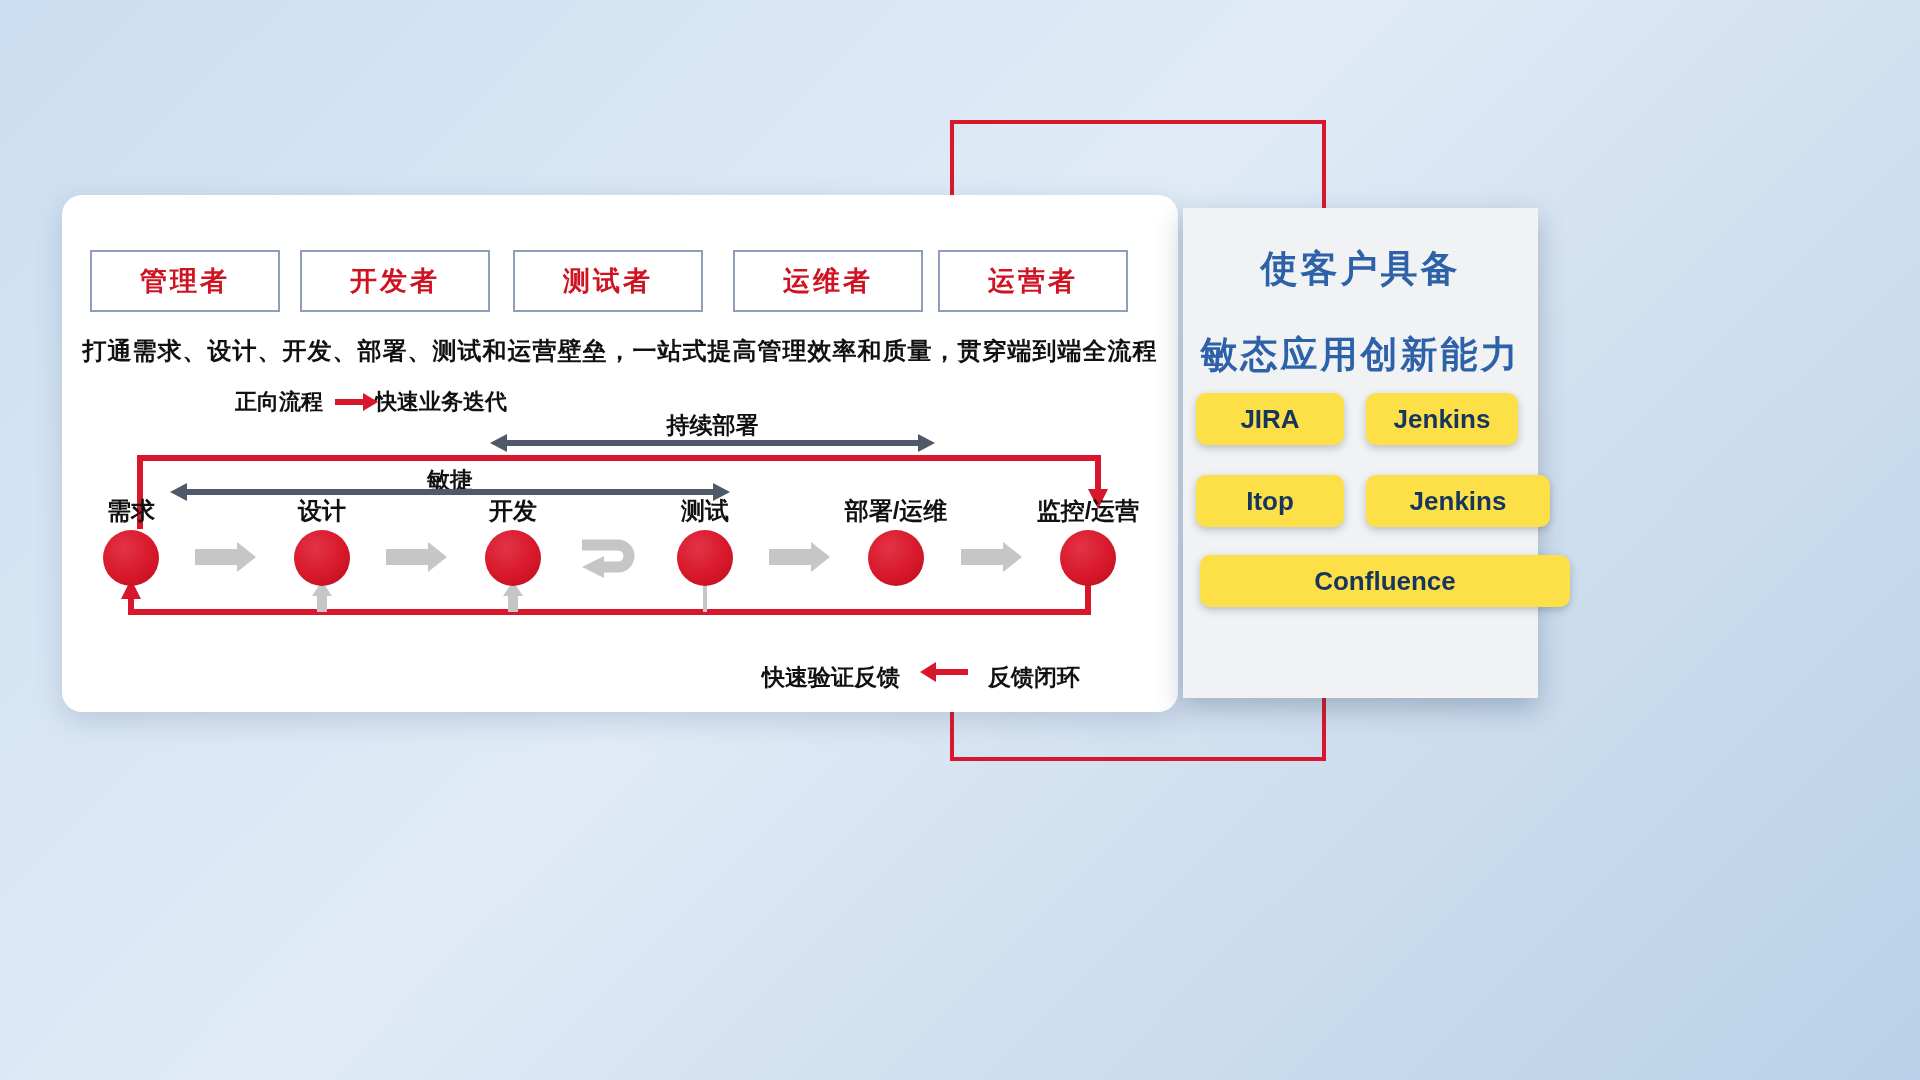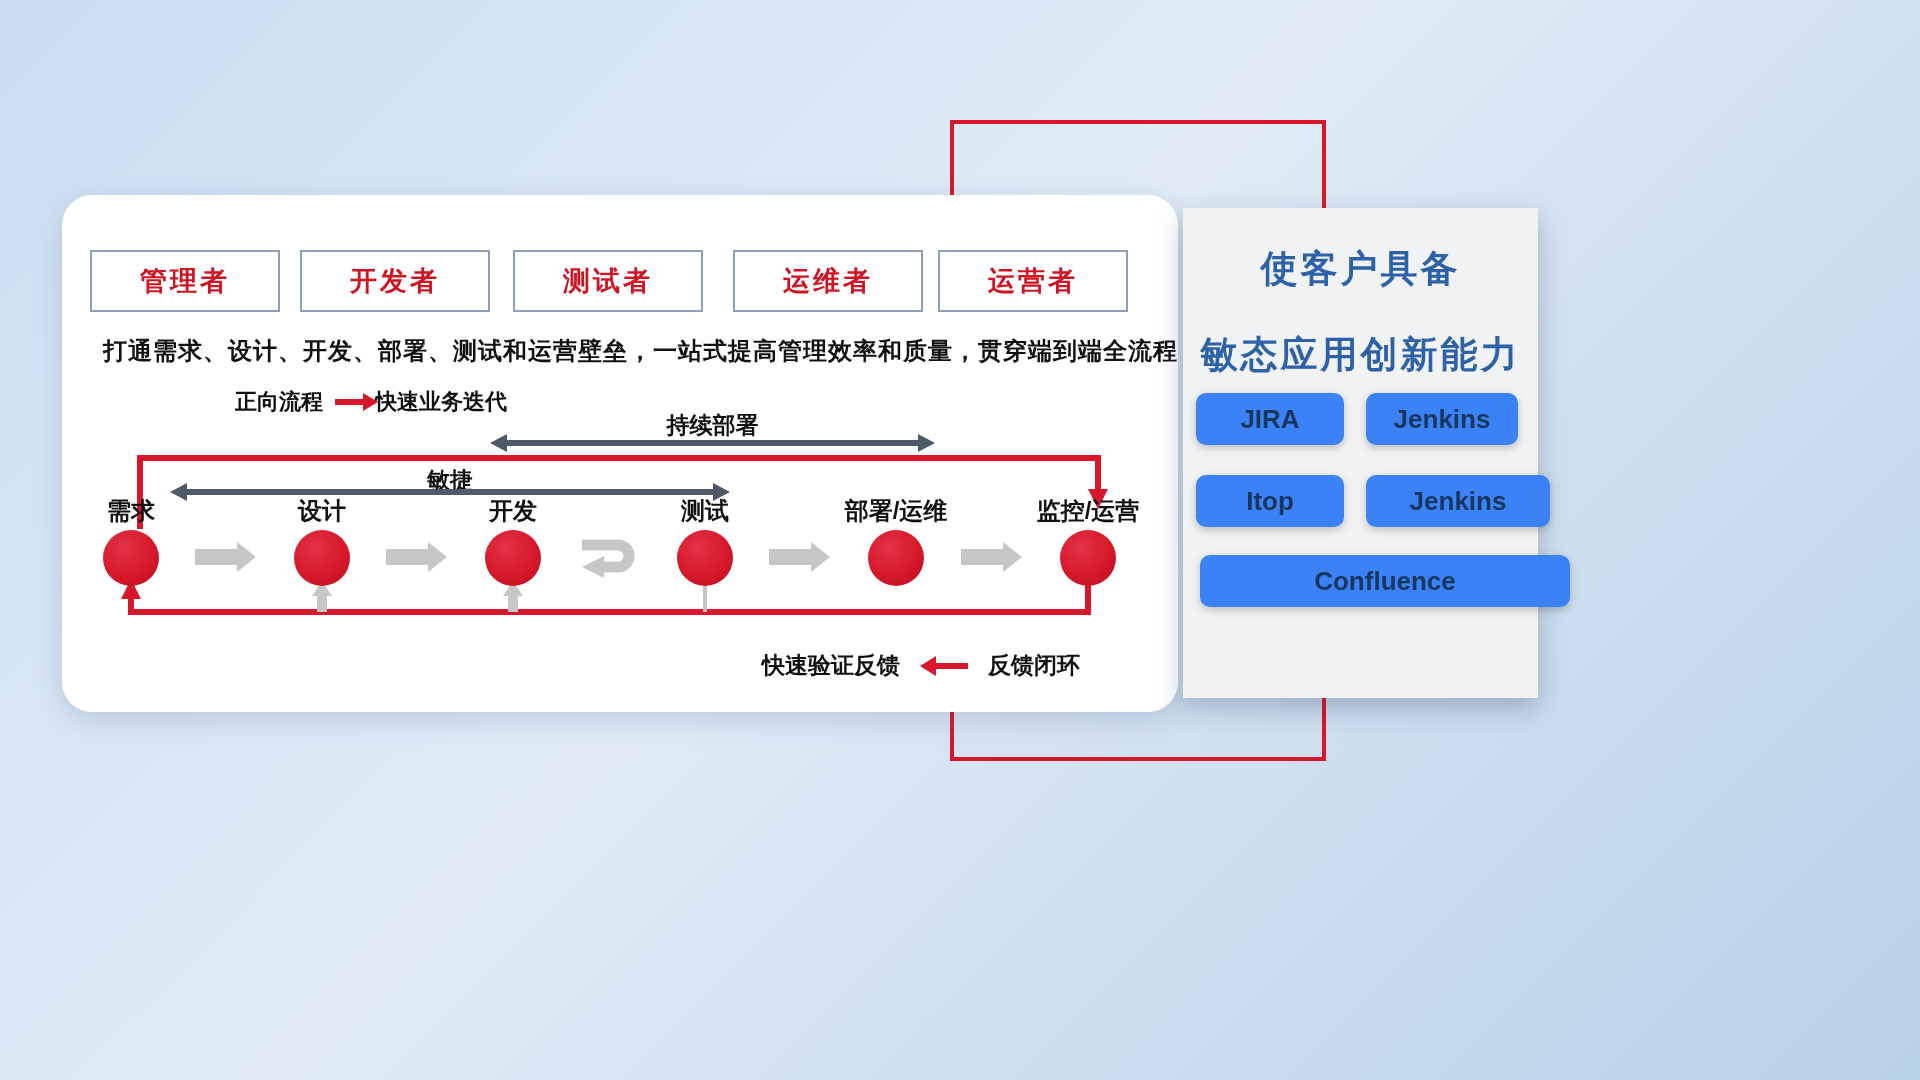--- a/index.html
+++ b/index.html
@@ -12,38 +12,38 @@
 
   
   .red-frame {
     position:absolute; left:950px; top:120px; width:376px; height:641px;
     border:4px solid #d8172c; background:transparent; z-index:1;
   }
 
   
   .card {
     position:absolute; left:62px; top:195px; width:1116px; height:517px;
-    background:#ffffff; border-radius:30px;
+    background:#ffffff; border-radius:20px;
     box-shadow:0 8px 28px rgba(60,80,120,0.20);
     z-index:2;
   }
 
   
   .role-box {
     position:absolute; top:55px; width:190px; height:62px;
     background:#fff; border:2px solid #8e9db8;
     display:flex; align-items:center; justify-content:center;
   }
   .role-box span {
     color:#cf1322; font-size:27px; font-weight:bold; letter-spacing:3px;
   }
 
   .subtitle {
     position:absolute; top:140px; left:0; width:100%;
-    text-align:right; font-size:24px; font-weight:bold; color:#111;
+    text-align:center; font-size:24px; font-weight:bold; color:#111;
     letter-spacing:1px;
   }
 
   
   .legend-forward {
     position:absolute; left:173px; top:192px; display:flex; align-items:center; gap:12px;
   }
   .legend-forward .lbl { font-size:22px; font-weight:bold; color:#111; }
   .arr-right { position:relative; width:28px; height:6px; background:#d8172c; }
   .arr-right::after { content:""; position:absolute; right:-15px; top:-6px;
@@ -76,38 +76,38 @@
   .flow-arrow { position:absolute; top:354px; width:42px; height:16px; background:#c6c6c6; z-index:4; }
   .flow-arrow::after { content:""; position:absolute; left:42px; top:-7px;
     border-left:19px solid #c6c6c6; border-top:15px solid transparent; border-bottom:15px solid transparent; }
 
   .loop-arrow { position:absolute; left:512px; top:337px; z-index:4; }
 
   
   .legend-feedback {
     position:absolute; left:700px; top:455px; display:flex; align-items:center; gap:20px; z-index:4;
   }
-  .legend-feedback .lbl { font-size:23px; font-weight:bold; color:#111; }
+  .legend-feedback .lbl { font-size:23px; font-weight:bold; color:#111;margin-top:12px; }
   .arr-left { position:relative; width:32px; height:6px; background:#d8172c; margin-left:16px; }
   .arr-left::before { content:""; position:absolute; left:-16px; top:-7px;
     border-right:16px solid #d8172c; border-top:10px solid transparent; border-bottom:10px solid transparent; }
 
   
   .panel {
     position:absolute; left:1183px; top:208px; width:355px; height:490px;
     background:#f1f2f4; box-shadow:0 10px 26px rgba(40,60,90,0.30); z-index:3;
   }
   .panel-title {
     position:absolute; left:0; width:100%; text-align:center;
     color:#2e62a8; font-weight:bold; font-size:37px; letter-spacing:3px;
   }
   .panel-title.t1 { top:36px; }
   .panel-title.t2 { top:122px; }
   .tool {
-    position:absolute; height:52px; background:#3b82f6; border-radius:10px;
+    position:absolute; height:52px; background:#fde047; border-radius:10px;
     box-shadow:0 3px 8px rgba(0,0,0,0.22);
     display:flex; align-items:center; justify-content:center;
     color:#17365d; font-size:26px; font-weight:bold;
   }
   .tool.jira       { left:13px;  top:185px; width:148px; }
   .tool.gitlab     { left:183px; top:185px; width:152px; }
   .tool.itop       { left:13px;  top:267px; width:148px; }
   .tool.jenkins    { left:183px; top:267px; width:184px; }
   .tool.confluence { left:17px;  top:347px; width:370px; }
 </style>

